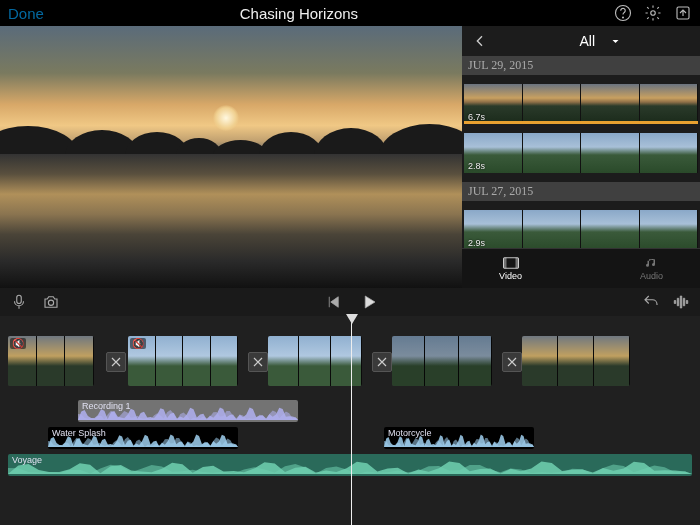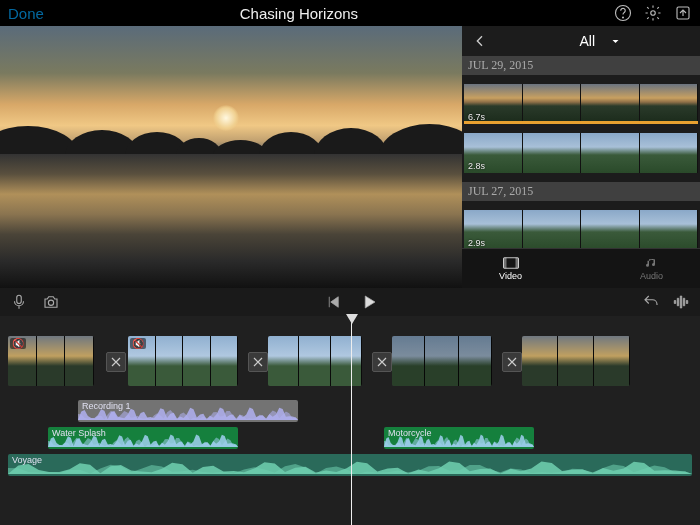--- a/index.html
+++ b/index.html
@@ -48,21 +48,21 @@
   .vclip .mute { position:absolute; left:2px; top:2px; font-size:10px; background:rgba(0,0,0,0.5); padding:0 2px; border-radius:2px; }
   .vframe { flex:1; border-right:1px solid #0a0a0a; }
   .vframe.sunset { background:linear-gradient(to bottom,#707880 0%,#c0a060 40%,#2a3a2a 60%); }
   .vframe.day { background:linear-gradient(to bottom,#90b0d0 0%,#b0c8e0 40%,#3a5a3a 60%); }
   .vframe.dim { filter:brightness(0.7); }
   .transbtn { position:absolute; top:18px; width:20px; height:20px; background:#3a3a3a; border:1px solid #555; border-radius:2px; display:flex; align-items:center; justify-content:center; z-index:5; cursor:pointer; }
   .transbtn svg { width:12px; height:12px; stroke:#ccc; fill:none; }
   .audiolane { height:24px; position:relative; margin-bottom:3px; }
   .aclip { position:absolute; top:0; height:22px; border-radius:2px; overflow:hidden; }
   .aclip.purple { background:#737373; }
-  .aclip.blue { background:#15803d;padding-left:32px; }
+  .aclip.blue { background:#000000;padding-left:32px; }
   .aclip.green { background:#2a6a5a; }
   .aclip .label { position:absolute; left:4px; top:1px; font-size:9px; color:#e0e0f0; z-index:2; }
   .aclip .wave { position:absolute; inset:0; }
   .wave svg { width:100%; height:100%; }
 </style>
 </head>
 <body>
 
 <div class="topbar">
   <div class="done">Done</div>

